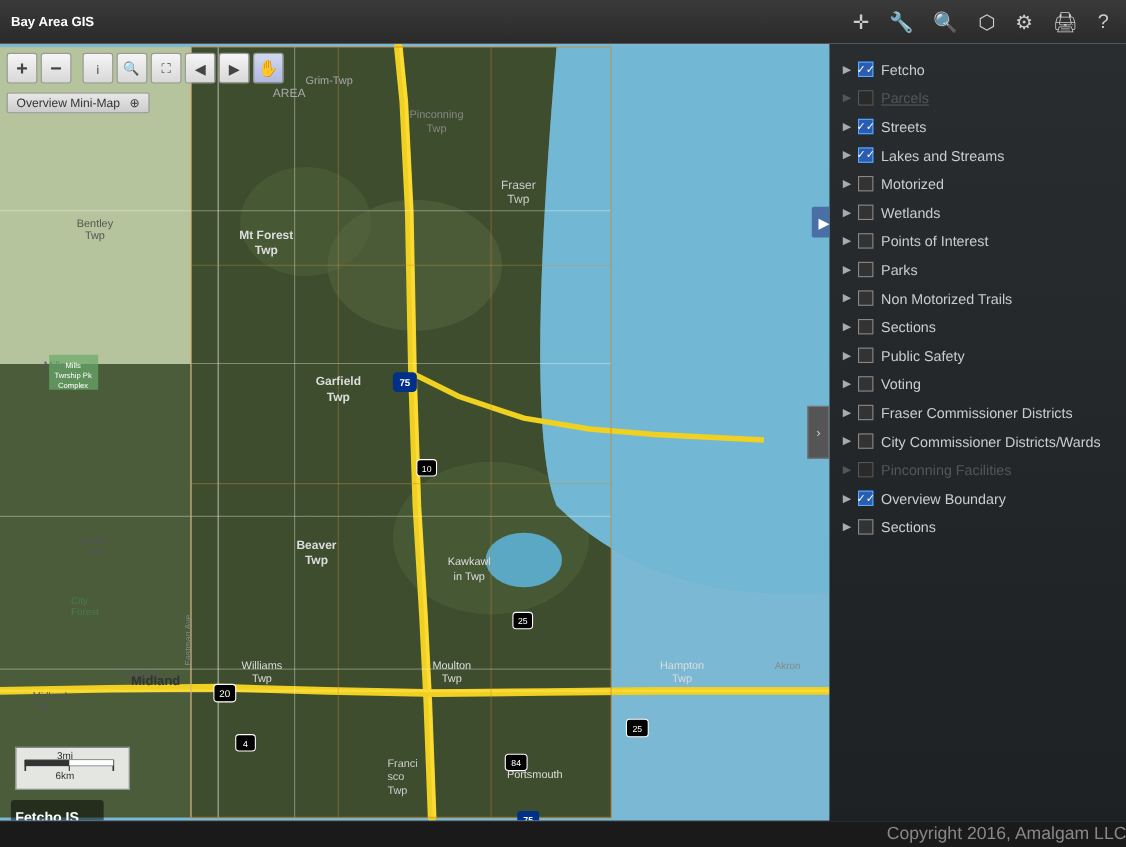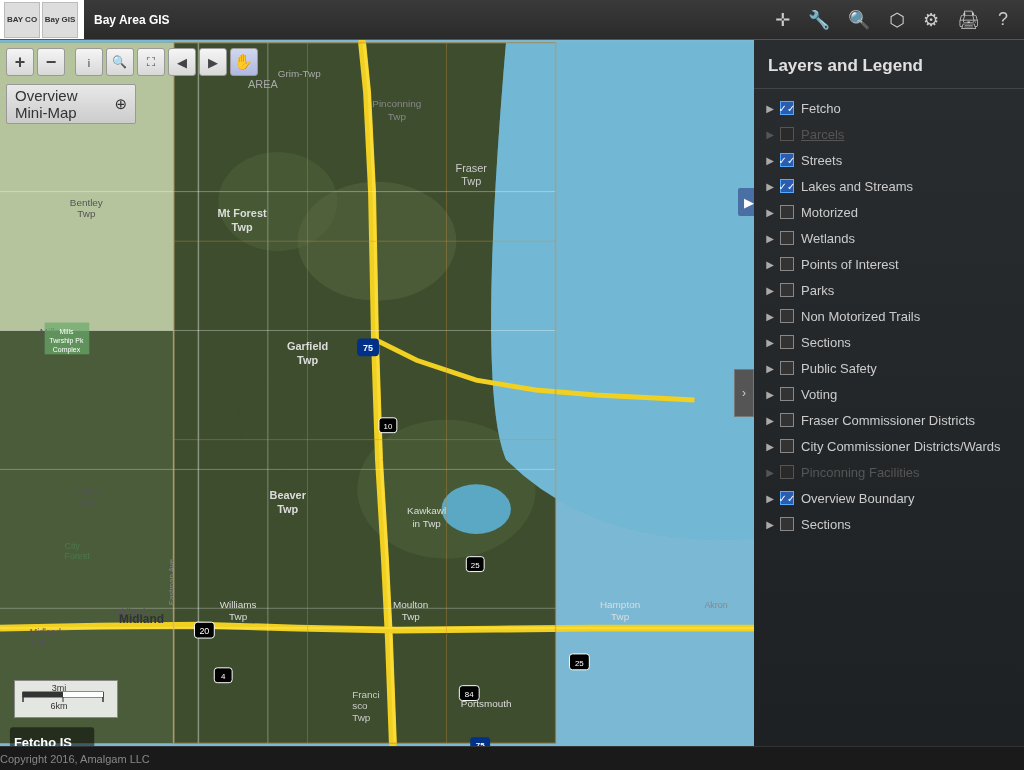--- a/index.html
+++ b/index.html
@@ -97,22 +97,22 @@
     }
     .layer-checkbox.checked { background: #2a5db0; border-color: #5af; color: #fff; }
     .layer-checkbox.checked::after { content: '✓'; font-size: 10px; color: #fff; }
     .layer-checkbox.disabled-check { background: #2a2a2a; border-color: #555; }
 
     .layer-label { font-size: 13px; }
 
     
     #footer {
       width: 100%; height: 24px;
-      background: #1a1a1a; color: #888; font-size: 11px;
-      display: flex; align-items: center; justify-content: flex-start;
+      background: #1a1a1a; color: #888; font-size: 16px;
+      display: flex; align-items: center; justify-content: flex-end;
       border-top: 1px solid #333;
     }
 
     
     #scale-bar {
       position: absolute; bottom: 28px; left: 14px;
       background: rgba(255,255,255,0.85); padding: 3px 6px;
       font-size: 10px; color: #333; border: 1px solid #888;
     }
 
@@ -138,36 +138,28 @@
       cursor: pointer; font-size: 13px; color: #444;
     }
     .tb-sep { width: 4px; }
 
     #minimap-label {
       position: absolute; top: 44px; left: 6px; z-index: 6;
       background: linear-gradient(to bottom, #e8e8e8, #ccc);
       border: 1px solid #999; border-radius: 2px;
       padding: 2px 8px 2px 8px;
       display: flex; align-items: center; gap: 6px;
-      font-size: 15px; color: #333; cursor: pointer;
+      font-size: 11px; color: #333; cursor: pointer;
       width: 130px;
     }
   </style>
 </head>
 <body>
 
 <div id="topbar">
-  <div id="topbar-logos">
-    <div class="logo-box">
-      <span>BAY CO</span>
-    </div>
-    <div class="logo-box">
-      <span>Bay GIS</span>
-    </div>
-  </div>
   <div id="topbar-title">Bay Area GIS</div>
   <div id="topbar-icons">
     <span class="topbar-icon">✛</span>
     <span class="topbar-icon">🔧</span>
     <span class="topbar-icon">🔍</span>
     <span class="topbar-icon">⬡</span>
     <span class="topbar-icon">⚙</span>
     <span class="topbar-icon">🖨</span>
     <span class="topbar-icon">?</span>
   </div>
@@ -354,21 +346,20 @@
         <rect x="42" y="8" width="40" height="5" fill="#fff"></rect>
         <text x="38" y="25" text-anchor="middle" font-size="9" fill="#333">6km</text>
         <text x="38" y="7" text-anchor="middle" font-size="9" fill="#333">3mi</text>
       </svg>
     </div>
 
     <div id="map-right-arrow">›</div>
   </div>
 
   <div id="sidebar">
-    <div id="sidebar-title">Layers and Legend</div>
 
     <div id="layers-list">
         <div class="layer-item">
           <span class="expand-arrow">▶</span>
           <div class="layer-checkbox checked">✓</div>
           <span class="layer-label">Fetcho</span>
         </div>
         <div class="layer-item disabled">
           <span class="expand-arrow" style="color: rgb(85, 85, 85);">▶</span>
           <div class="layer-checkbox disabled-check"></div>

